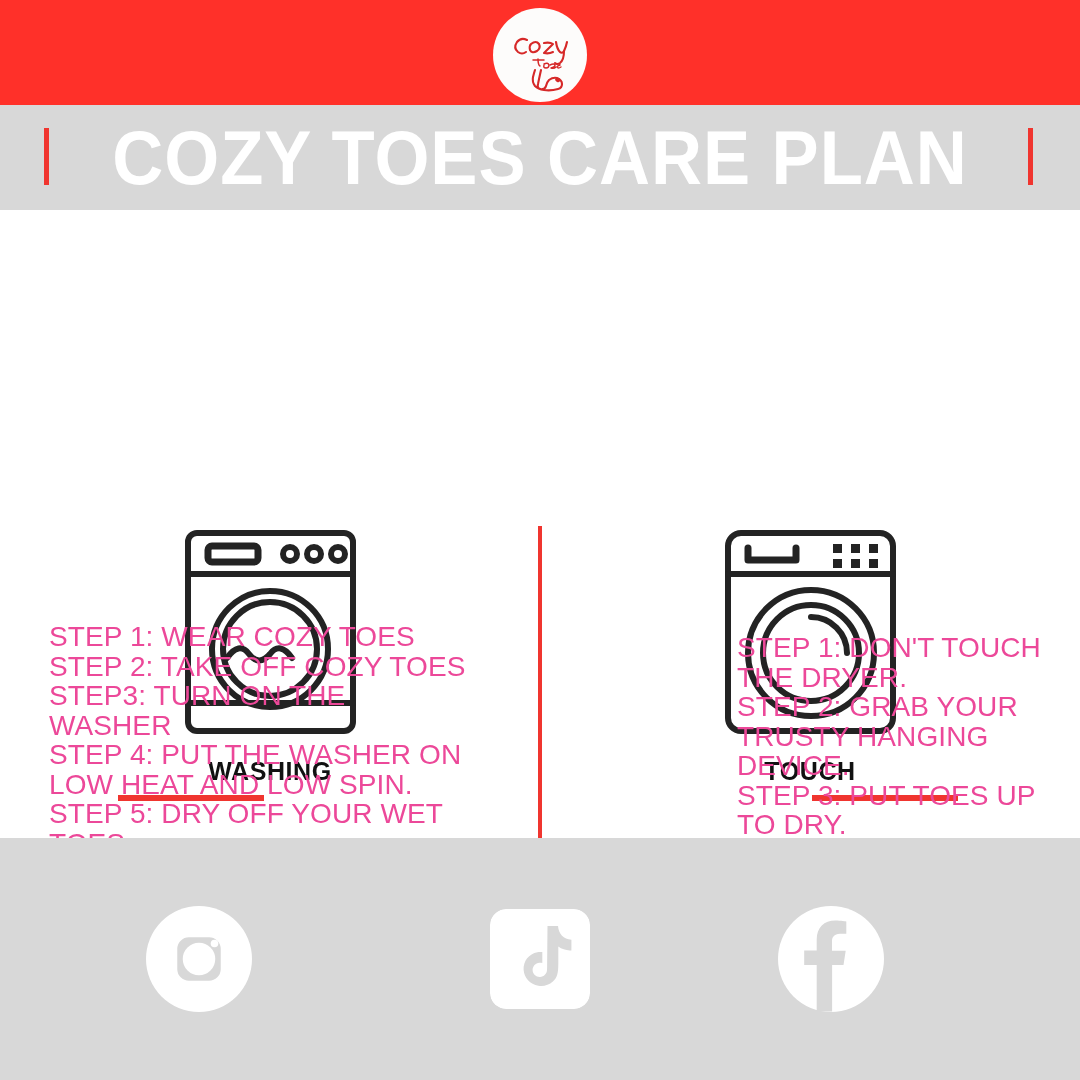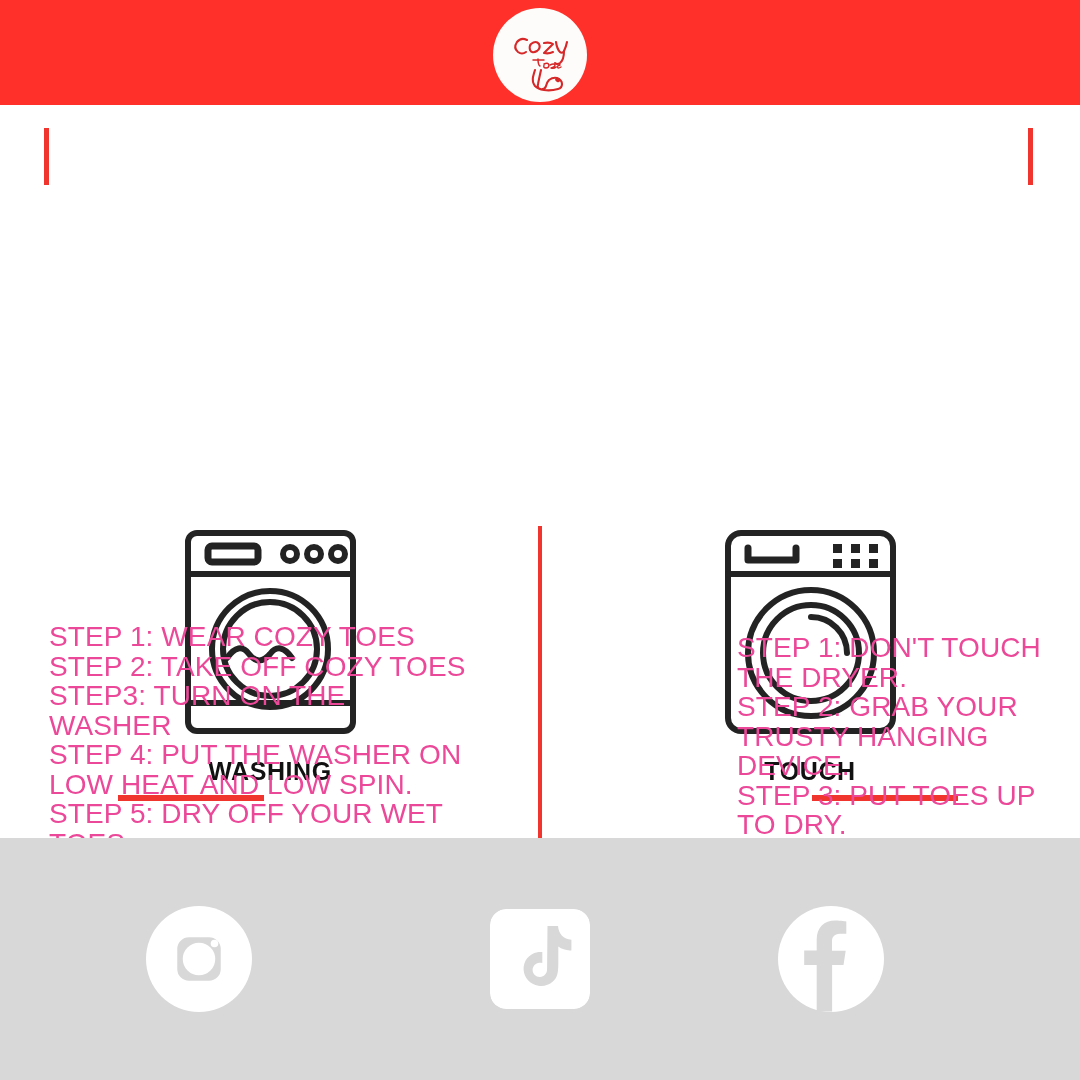--- a/index.html
+++ b/index.html
@@ -178,20 +178,23 @@
           <path d="M53 53 q4 -2 5 0 q0 2 -4 3 q3 1 5 -1" stroke-width="1.4"></path>
           <path d="M59 52 q4 -1 4 1 q-3 1 -3 2 q1 2 4 0" stroke-width="1.4"></path>
 
           <path d="M44 58 q-2 9 -3 14 q-1 4 2 5 q5 1 6 -3 q1 -4 3 -6 q4 -3 8 -2 q5 2 5 6 q0 4 -4 5 q-7 2 -14 1 q-6 -1 -9 -4 q-3 -4 -2 -9 q1 -4 2 -7"></path>
           <path d="M58 67 q2 -2 4 -1 q2 1 1 3 q-1 2 -3 1 q-2 -1 -2 -3z" fill="#D62828" stroke="none"></path>
         </g>
       </svg>
     </div>
   </div>
 
+  <div class="title-band">
+    <div class="title-text">COZY TOES CARE PLAN</div>
+  </div>
   <div class="title-tick left"></div>
   <div class="title-tick right"></div>
 
   <div class="main">
 
     <div class="divider-vert"></div>
 
     <div class="col col-left">
       <div class="icon-wrap">
         <svg width="175" height="208" viewBox="0 0 175 208" aria-hidden="true">

